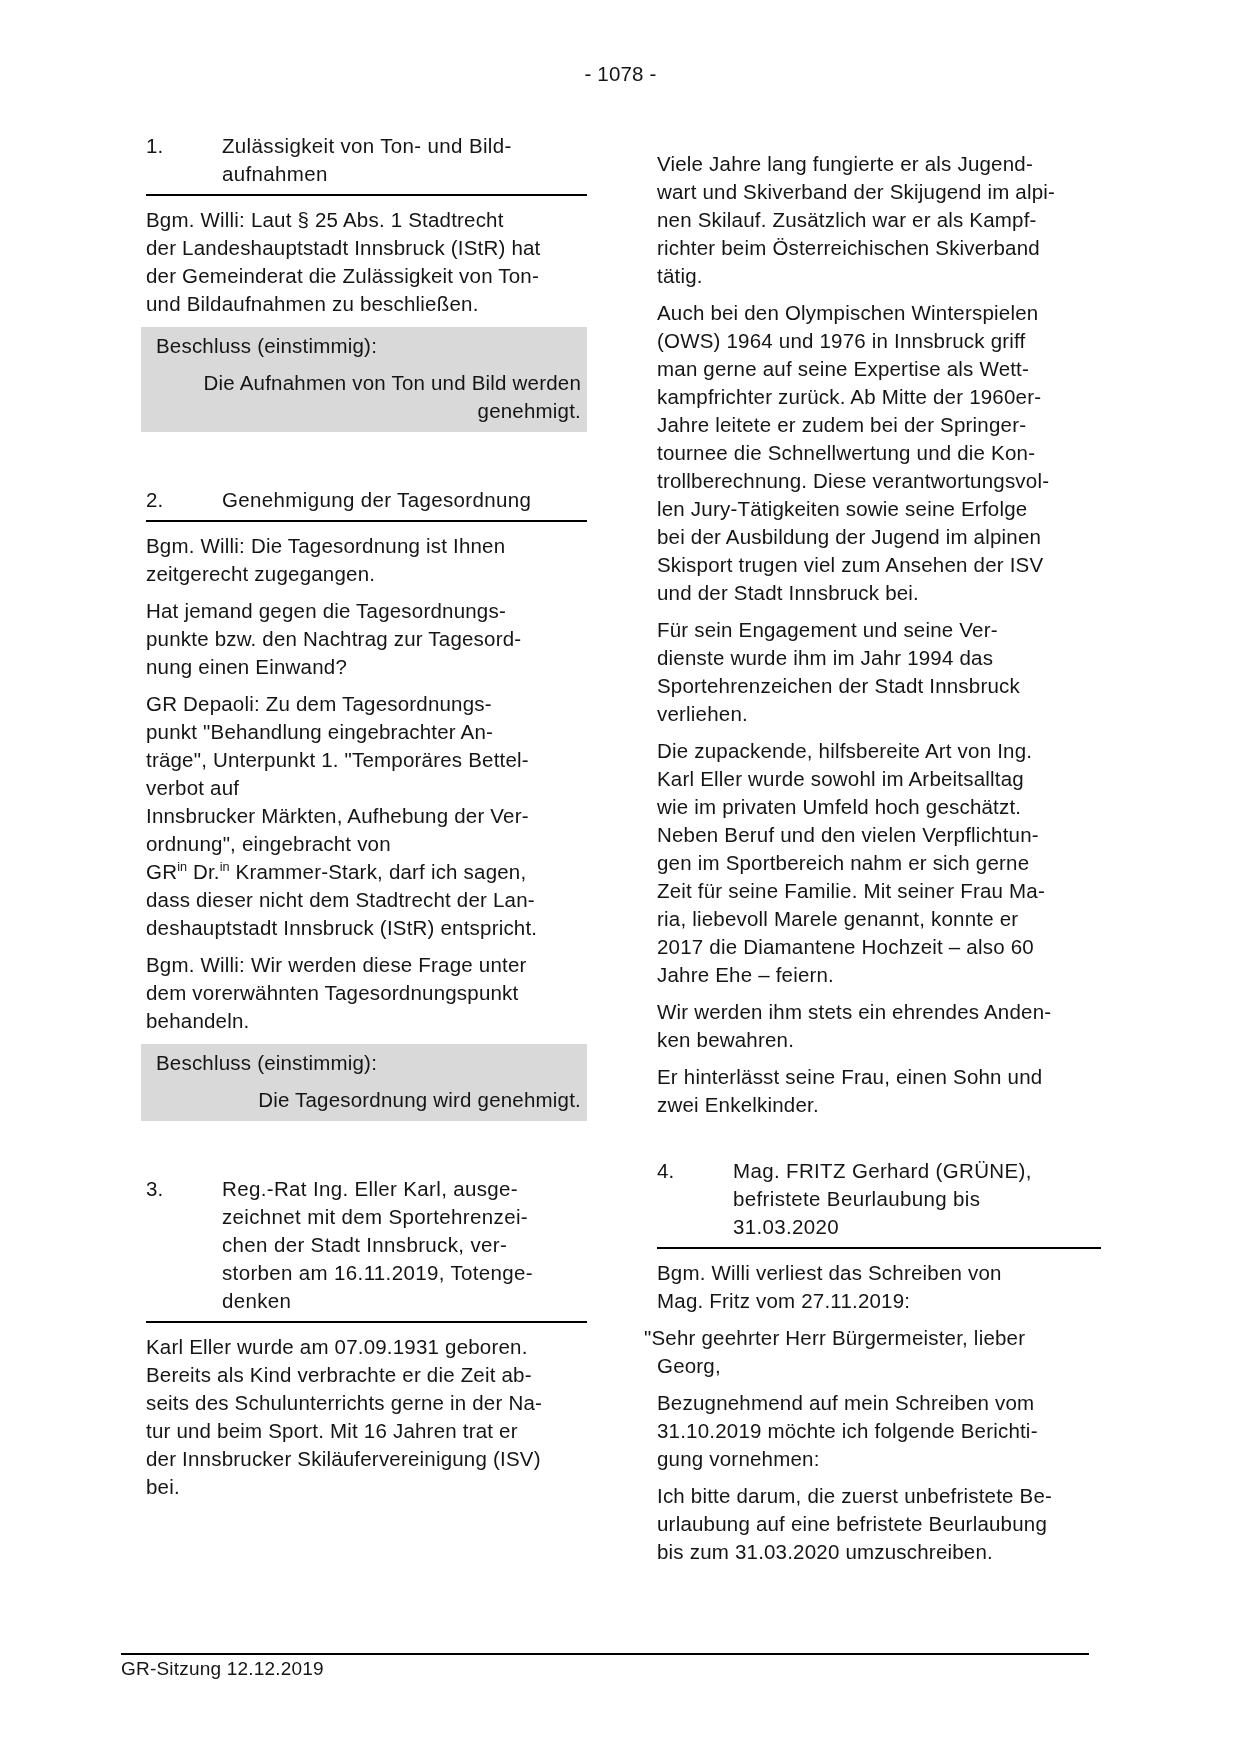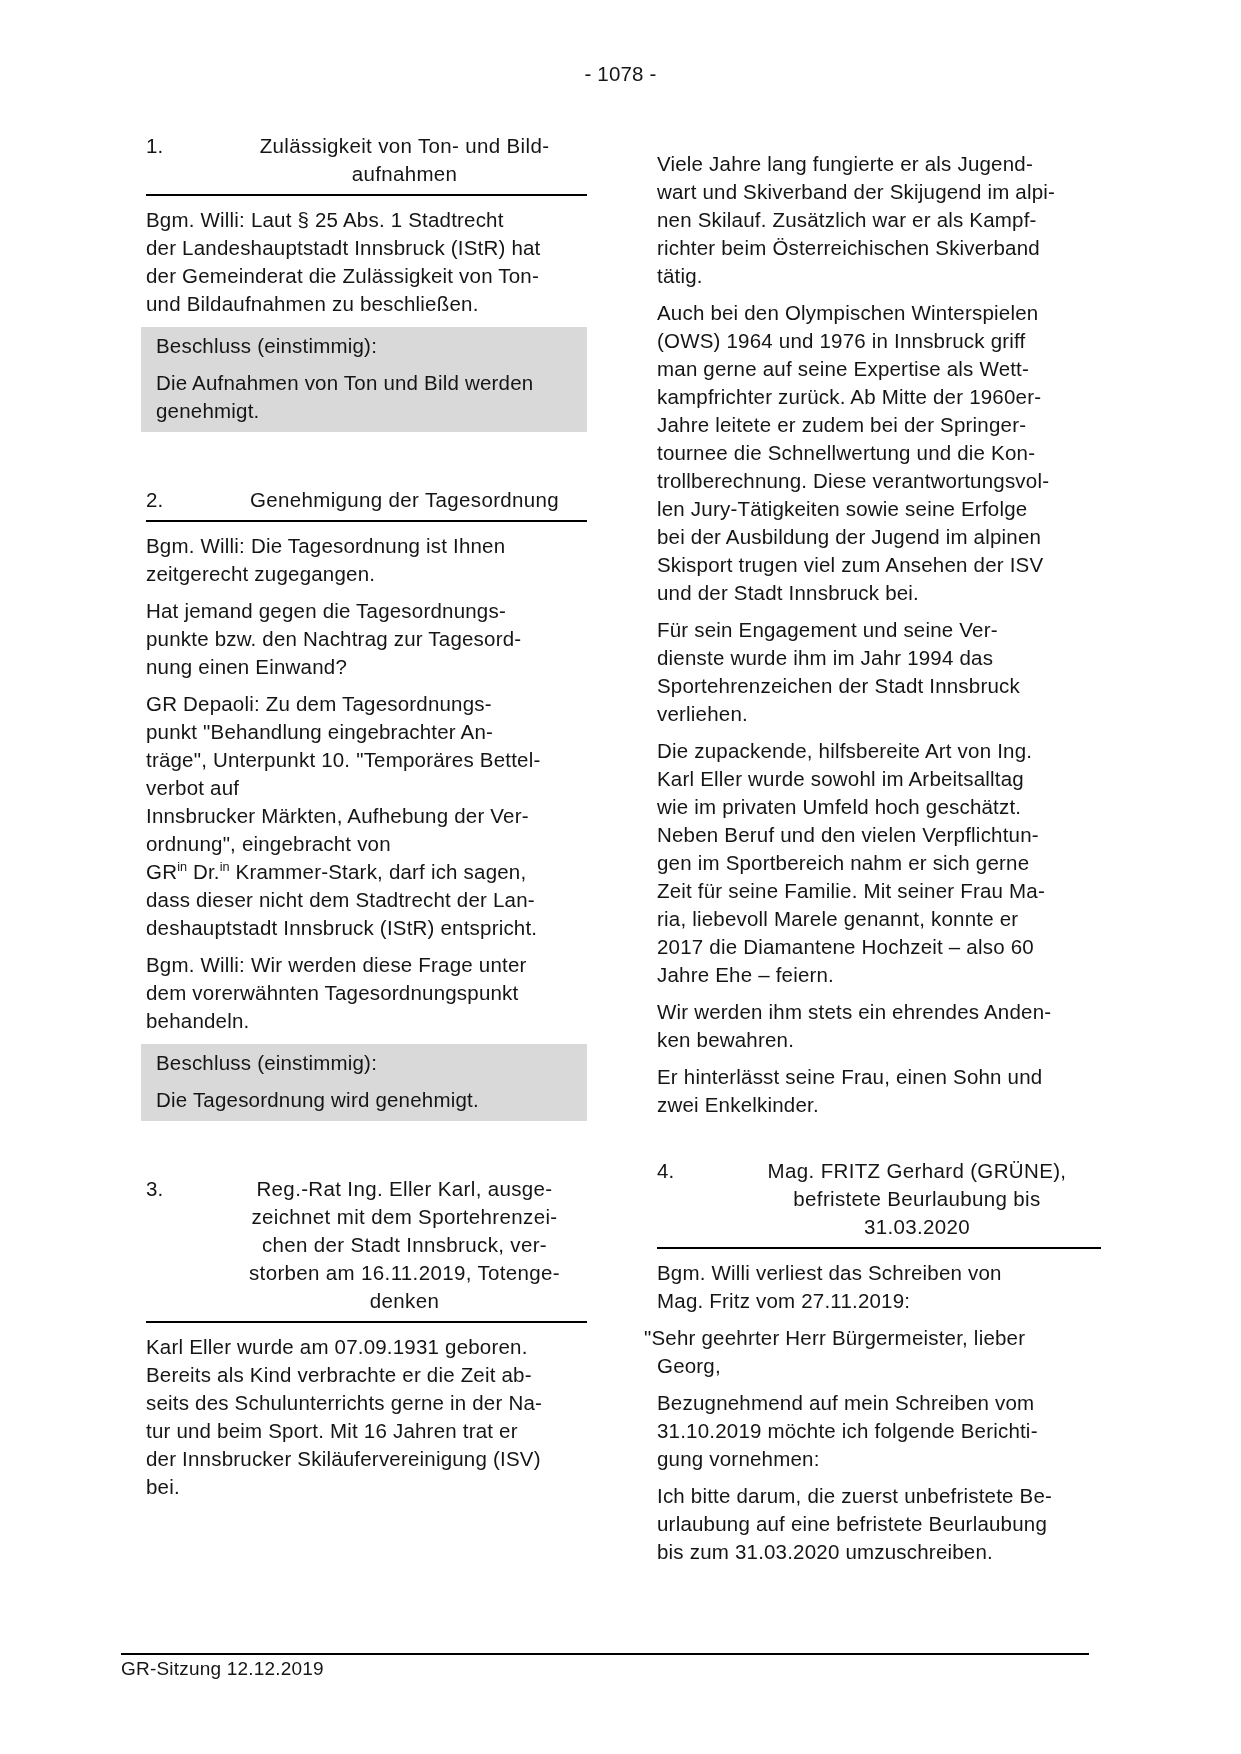--- a/index.html
+++ b/index.html
@@ -35,29 +35,29 @@
   .section.gap-sm { margin-top: 38px; }
 
   .heading {
     display: flex;
     align-items: flex-start;
     border-bottom: 2px solid #000;
     padding-bottom: 6px;
     margin-bottom: 10px;
   }
   .h-num  { flex: 0 0 76px; }
-  .h-text { flex: 1 1 auto; white-space: pre-line; letter-spacing: 0.35px; text-align: center; }
+  .h-text { flex: 1 1 auto; white-space: pre-line; letter-spacing: 0.35px; }
 
   .beschluss {
     background: #d9d9d9;
     margin: 8px 0 0 -5px;
     padding: 5px 6px 7px 15px;
   }
   .beschluss p { margin-bottom: 9px; }
-  .beschluss p:last-child { margin-bottom: 0; }
+  .beschluss p:last-child { margin-bottom: 0; text-align: right; }
 
   .hang { text-indent: -13px; }
 
   sup { font-size: 0.62em; line-height: 0; vertical-align: super; letter-spacing: 0; }
 
   .footer {
     position: absolute;
     left: 121px;
     top: 1653px;
     width: 968px;
@@ -96,21 +96,21 @@
         <span class="h-num">2.</span>
         <span class="h-text">Genehmigung der Tagesordnung</span>
       </div>
       <p>Bgm. Willi: Die Tagesordnung ist Ihnen
 zeitgerecht zugegangen.</p>
       <p>Hat jemand gegen die Tagesordnungs-
 punkte bzw. den Nachtrag zur Tagesord-
 nung einen Einwand?</p>
       <p><span>GR Depaoli: Zu dem Tagesordnungs-
 punkt "Behandlung eingebrachter An-
-träge", Unterpunkt 10. "Temporäres Bettel-
+träge", Unterpunkt 1. "Temporäres Bettel-
 verbot auf
 Innsbrucker Märkten, Aufhebung der Ver-
 ordnung", eingebracht von
 GR</span><sup>in</sup><span> Dr.</span><sup>in</sup><span> Krammer-Stark, darf ich sagen,
 dass dieser nicht dem Stadtrecht der Lan-
 deshauptstadt Innsbruck (IStR) entspricht.</span></p>
       <p>Bgm. Willi: Wir werden diese Frage unter
 dem vorerwähnten Tagesordnungspunkt
 behandeln.</p>
       <div class="beschluss">

